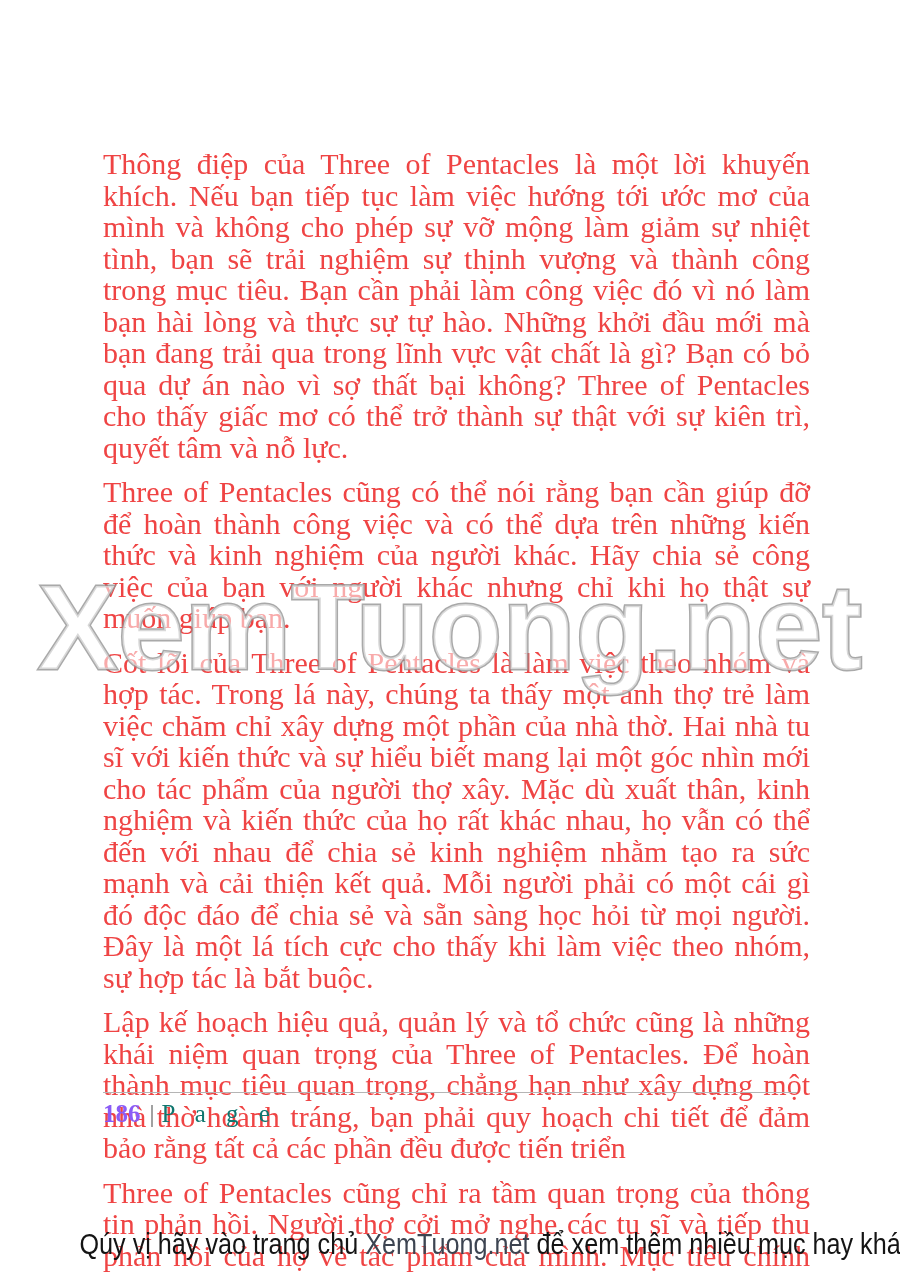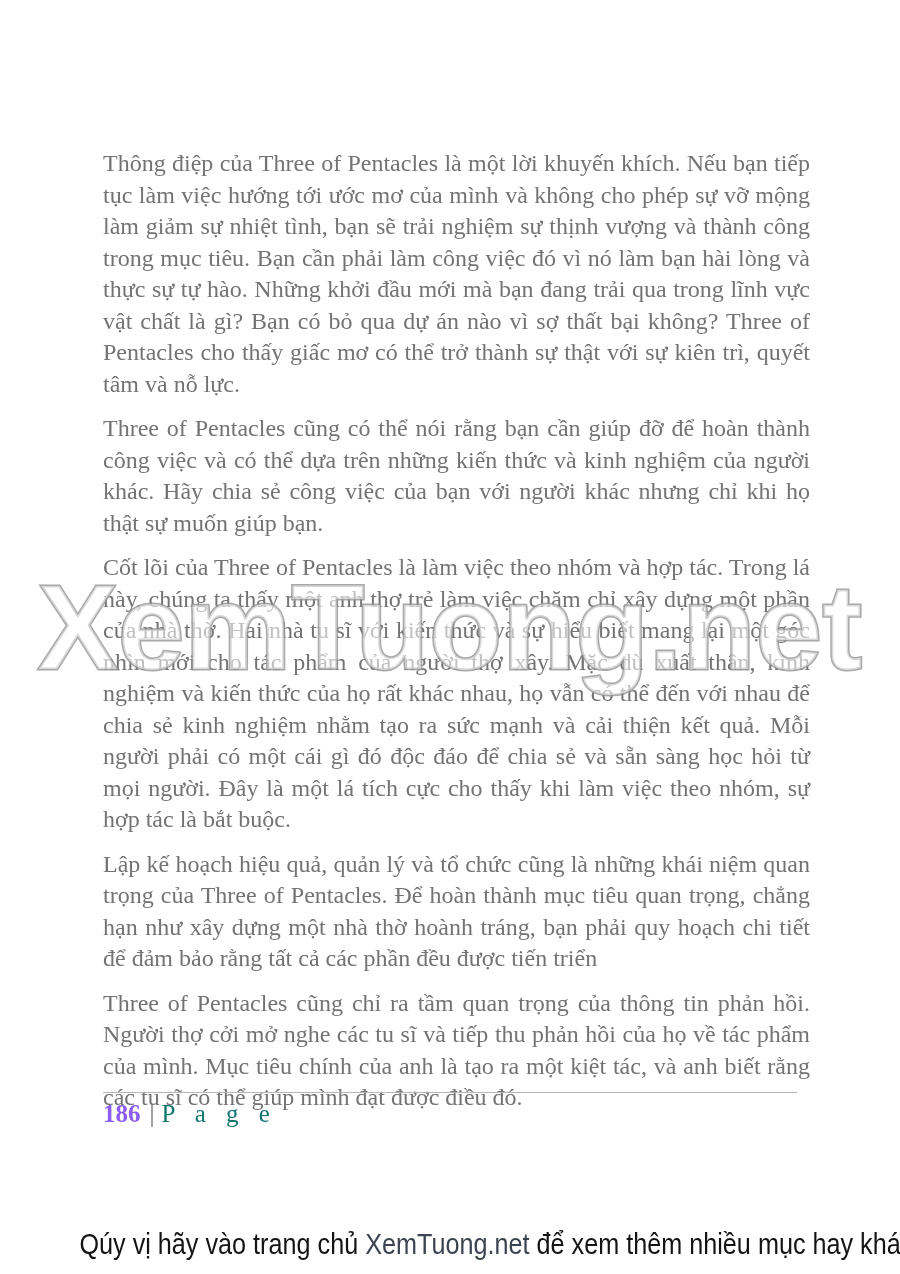--- a/index.html
+++ b/index.html
@@ -16,24 +16,24 @@
 
   .content {
     position: absolute;
     left: 103px;
     top: 148px;
     width: 707px;
   }
 
   .para {
     margin: 0 0 13px 0;
-    font-size: 24px;
+    font-size: 30px;
     line-height: 31.5px;
     text-align: justify;
-    color: #737373;
+    color: #ef4444;
   }
 
   .watermark {
     position: absolute;
     left: 0;
     top: 552px;
     width: 900px;
     text-align: center;
     white-space: nowrap;
     font-family: "Liberation Sans", sans-serif;

